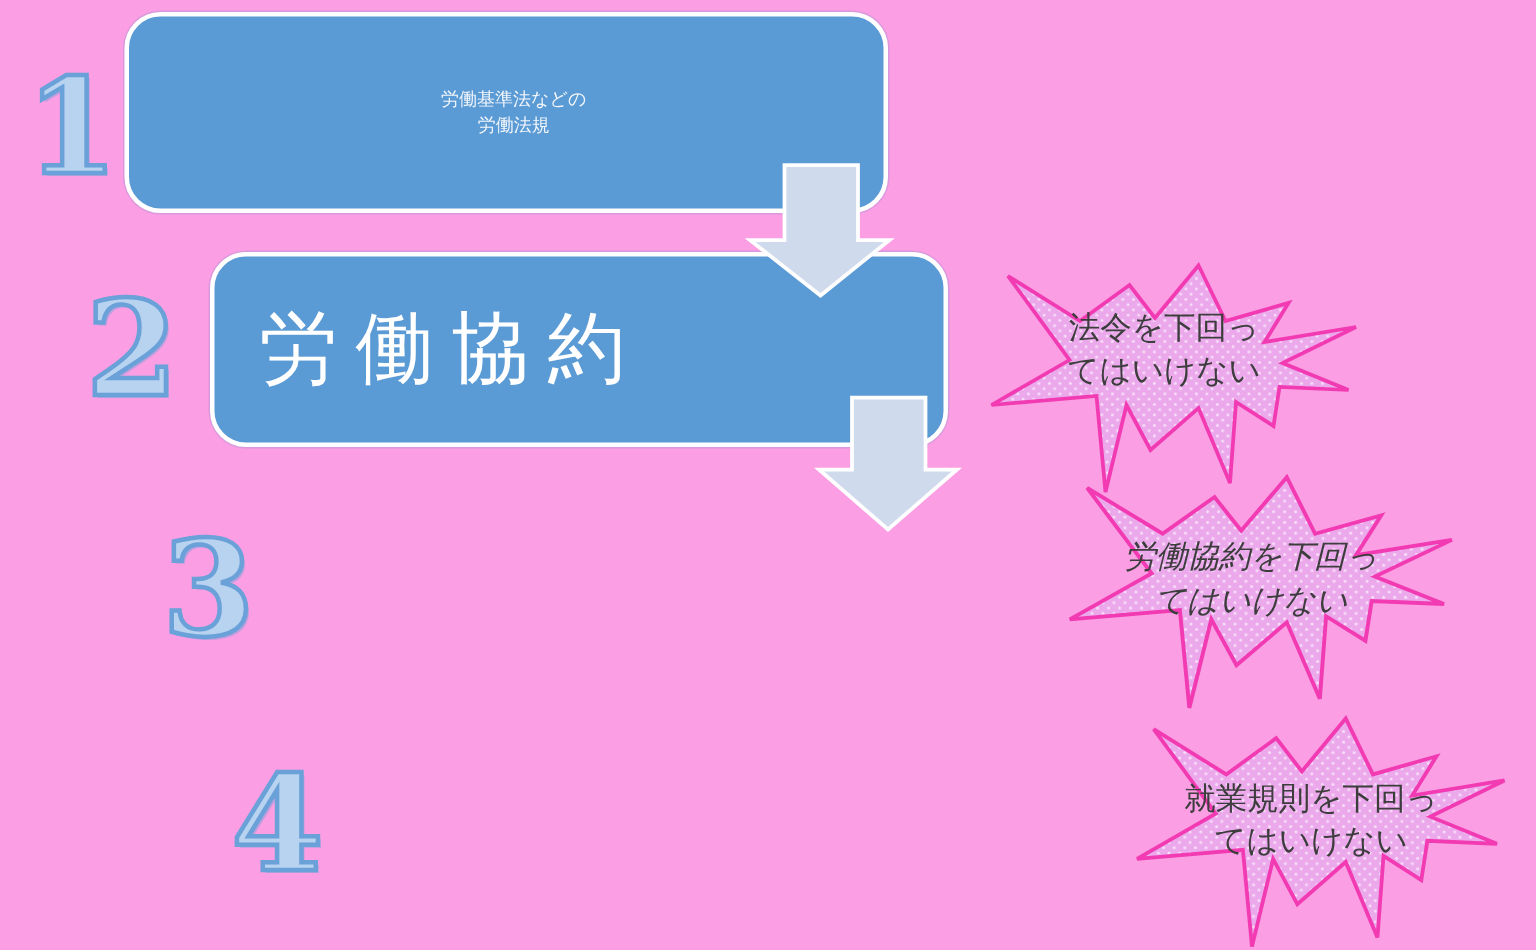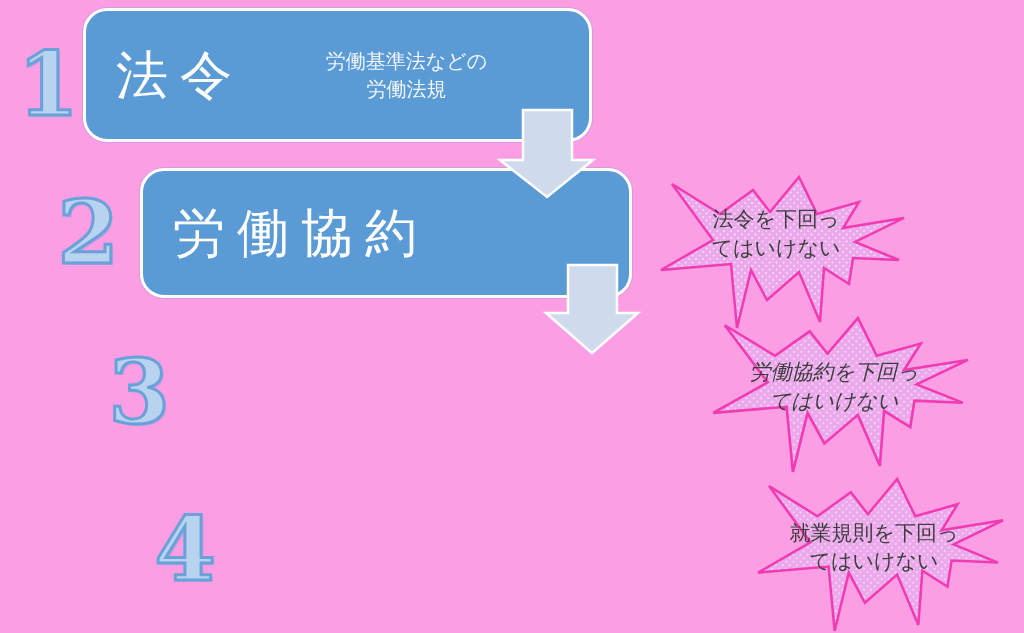--- a/index.html
+++ b/index.html
@@ -24,21 +24,21 @@
   .b1{left:83px;  top:8px;   width:509px; height:134px;}
   .b2{left:140px; top:168px; width:492px; height:130px;}
   .b3{left:173px; top:324px; width:505px; height:132px;}
   .b4{left:222px; top:483px; width:505px; height:134px;}
 
   .box-title{
     color:#ffffff;font-size:52px;letter-spacing:12px;
     white-space:nowrap;font-weight:400;line-height:1;
   }
   .box-sub{
-    flex:1;color:#f2f6fb;font-size:20px;line-height:1.42;
+    flex:1;color:#f2f6fb;font-size:12px;line-height:1.42;
     text-align:center;white-space:pre-line;
   }
   .b4 .box-sub{font-size:17.5px;line-height:1.32;}
 
   
   .num{
     position:absolute;width:90px;text-align:center;
     font-family:"DejaVu Serif","Liberation Serif",serif;
     font-weight:bold;font-size:88px;line-height:1;
     color:#b7d3ef;
@@ -87,21 +87,20 @@
 </div>
 
 <div class="stage">
 
   <div class="num n1">1</div>
   <div class="num n2">2</div>
   <div class="num n3">3</div>
   <div class="num n4">4</div>
 
   <div class="box b1">
-    <div class="box-title">法令</div>
     <div class="box-sub">労働基準法などの
 労働法規</div>
   </div>
 
   <div class="box b2">
     <div class="box-title">労働協約</div>
   </div>
 
 
 

